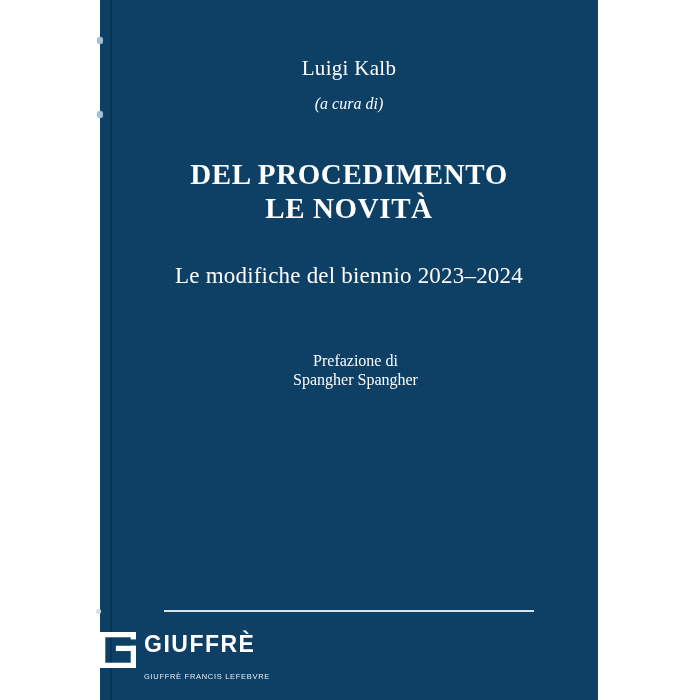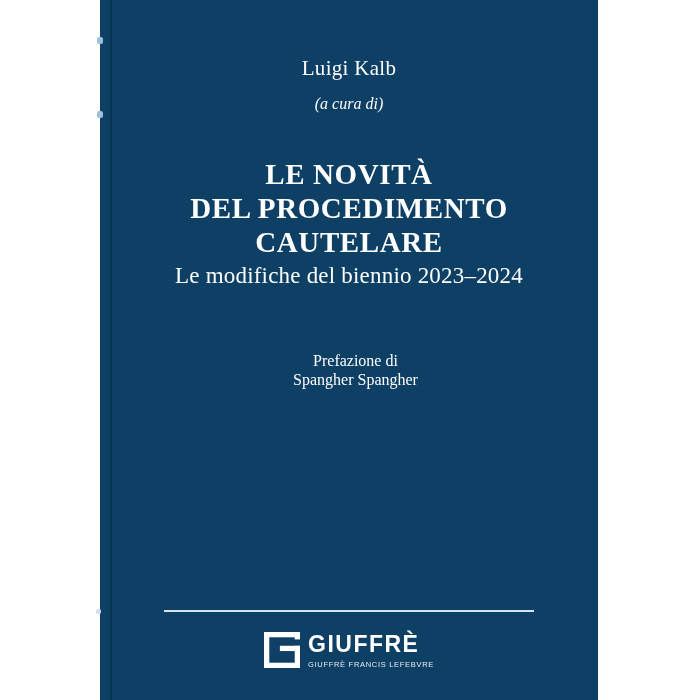--- a/index.html
+++ b/index.html
@@ -106,21 +106,21 @@
     height: 2px;
     background: #d7e3ec;
   }
 
   .publisher-block {
     position: absolute;
     top: 632px;
     left: 0;
     width: 100%;
     display: flex;
-    justify-content: center;
+    justify-content: flex-start;
     align-items: flex-start;
   }
   .publisher-inner {
     display: flex;
     align-items: flex-start;
     gap: 8px;
   }
   .logo-icon-wrap {
     width: 36px;
     height: 36px;
@@ -140,43 +140,42 @@
     color: #ffffff;
     white-space: nowrap;
   }
   .publisher-tagline {
     font-family: "Liberation Sans", sans-serif;
     font-size: 7.5px;
     line-height: 9px;
     letter-spacing: 0.7px;
     color: #e8eef4;
     white-space: nowrap;
-    margin-top: 4px;
+    margin-top: 16px;
   }
 </style>
 </head>
 <body>
 
 <div class="stage">
   <div class="cover">
 
     <div class="spine-crease"></div>
     <div class="edge-speck speck-1"></div>
     <div class="edge-speck speck-2"></div>
     <div class="edge-speck speck-3"></div>
 
     <div class="author-block">
       <div class="author-name">Luigi Kalb</div>
       <div class="curator-note">(a cura di)</div>
     </div>
 
     <div class="title-block">
+      <span class="title-line">DEL PROCEDIMENTO</span>
       <span class="title-line">LE NOVITÀ</span>
-      <span class="title-line">DEL PROCEDIMENTO</span>
-      <span class="title-line">CAUTELARE</span>
     </div>
 
     <div class="subtitle">Le modifiche del biennio 2023–2024</div>
 
     <div class="preface-block">
       <span class="preface-line">Prefazione di</span>
       <span class="preface-line">Spangher Spangher</span>
     </div>
 
     <div class="divider"></div>

